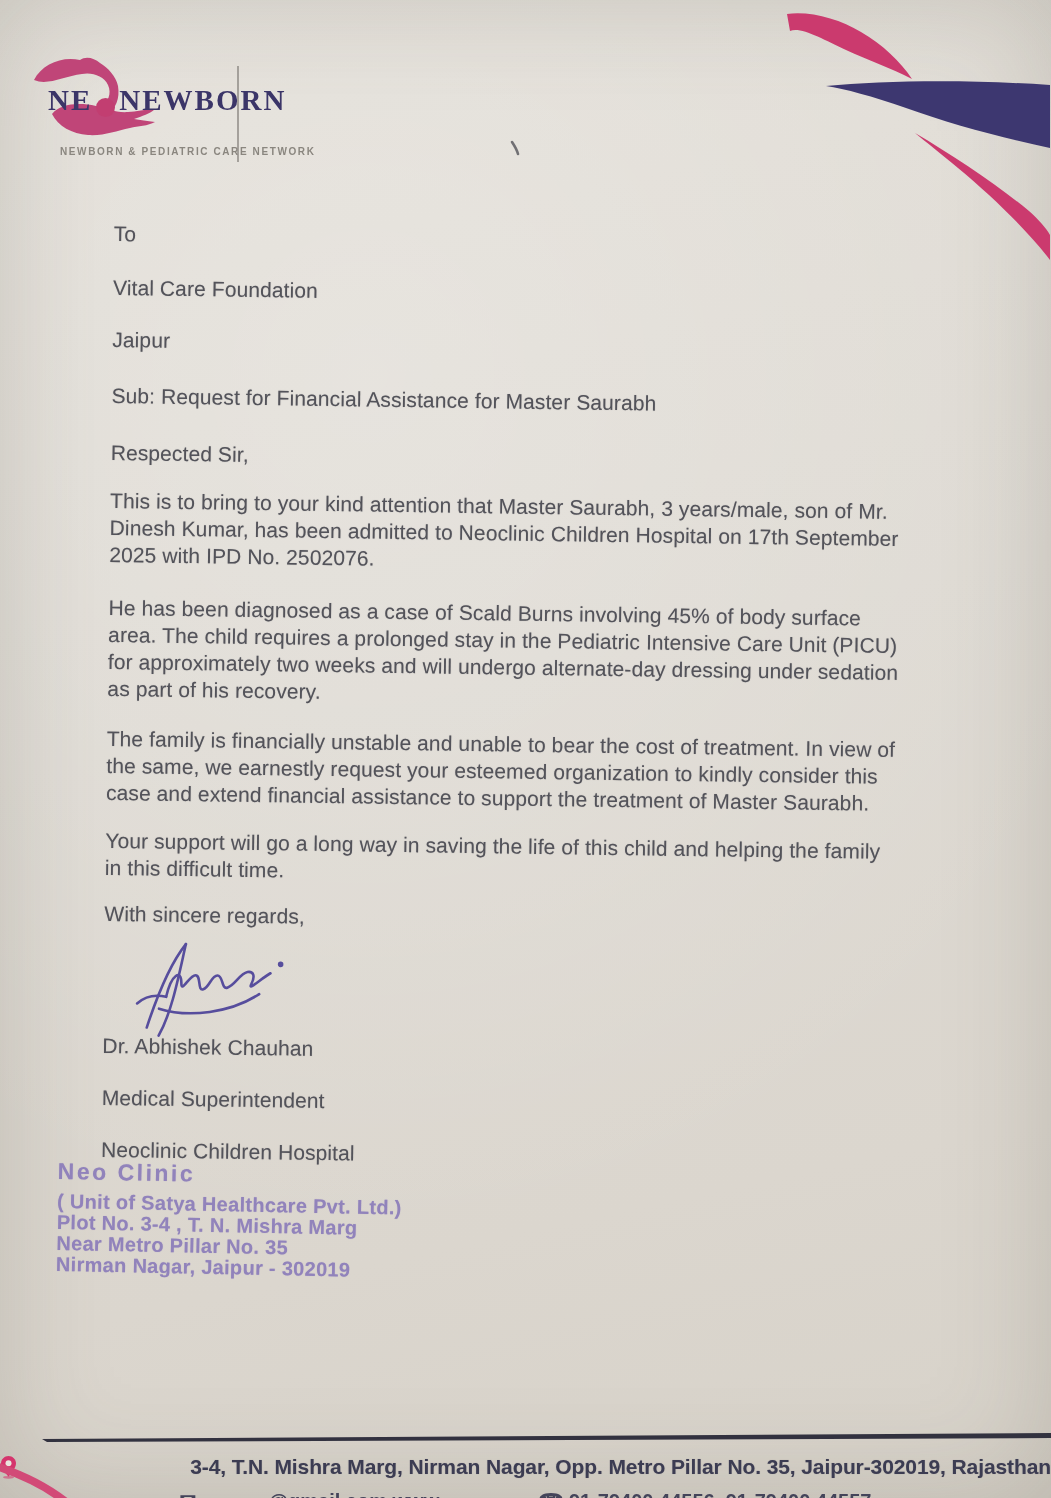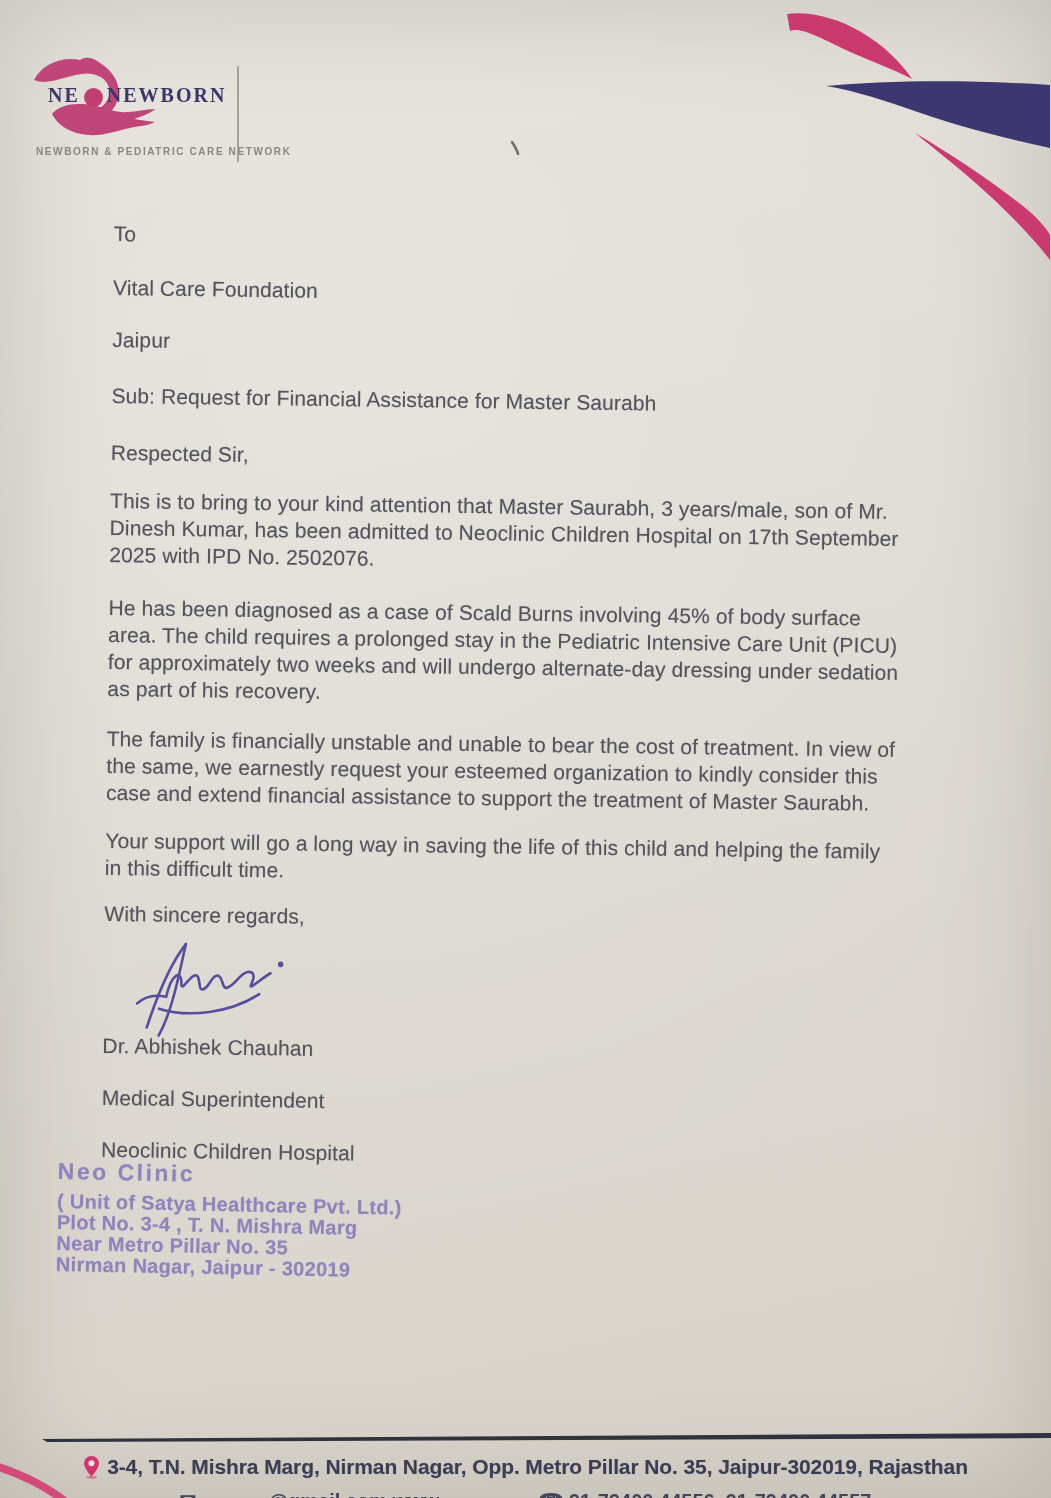--- a/index.html
+++ b/index.html
@@ -10,27 +10,27 @@
       linear-gradient(168deg,#e3dfd8 0%,#dedad3 45%,#dbd6ce 78%,#d7d2c9 100%);
     box-shadow:inset 0 0 110px rgba(92,86,74,.22);
     font-family:"Liberation Sans", sans-serif;
     color:#53535a;
   }
   .abs{position:absolute;}
   
   .logo-wordmark{
     left:48px;top:84px;
     font-family:"Liberation Serif", serif;font-weight:bold;
-    font-size:20px;letter-spacing:2px;color:#3b3568;
-    display:flex;align-items:flex-start;white-space:nowrap;
+    font-size:29px;letter-spacing:2px;color:#3b3568;
+    display:flex;align-items:flex-end;white-space:nowrap;
   }
   .logo-dot{display:inline-block;width:19px;height:19px;border-radius:50%;
     background:#c23e71;margin:4px 4px 0 4px;}
   .logo-tagline{
-    left:36px;top:146px;font-size:10px;letter-spacing:1.6px;color:#8a867f;
+    left:60px;top:146px;font-size:10px;letter-spacing:1.6px;color:#8a867f;
     white-space:nowrap;font-weight:bold;
   }
   .logo-divider{left:237px;top:66px;width:2px;height:96px;background:#8f8b85;opacity:.75;}
   
   .letter{
     left:114px;top:220px;width:940px;
     transform:rotate(0.8deg);transform-origin:0 0;
     font-size:21px;line-height:27px;letter-spacing:.1px;
     text-shadow:0 0 1px rgba(90,90,95,.35);
   }
@@ -51,21 +51,21 @@
   
   .stamp{
     left:58px;top:1158px;width:360px;color:#8b7cba;opacity:.92;
     transform:rotate(1.1deg);transform-origin:0 0;
     text-shadow:0 0 1px rgba(139,124,186,.45);
   }
   .stamp-name{font-size:23px;font-weight:bold;letter-spacing:2.5px;margin-bottom:6px;}
   .stamp-line{font-size:20px;font-weight:bold;line-height:21px;letter-spacing:.3px;}
   
   .footer-row{
-    left:0;top:1455px;width:1051px;display:flex;align-items:center;justify-content:center;
+    left:0;top:1455px;width:1051px;display:flex;align-items:center;justify-content:space-between;
     gap:7px;
   }
   .footer-address{
     font-size:21px;font-weight:bold;letter-spacing:-.1px;color:#3c3c52;
     text-shadow:0 0 1px rgba(60,60,82,.3);white-space:nowrap;
   }
   .footer-clip{
     left:0;top:1489px;width:1051px;height:9px;overflow:hidden;
     display:flex;justify-content:center;
   }

